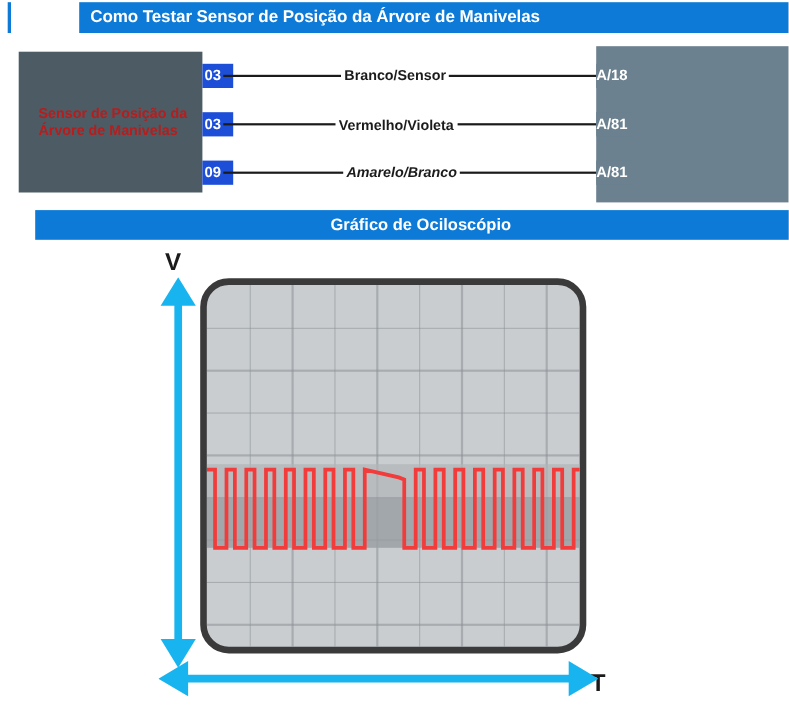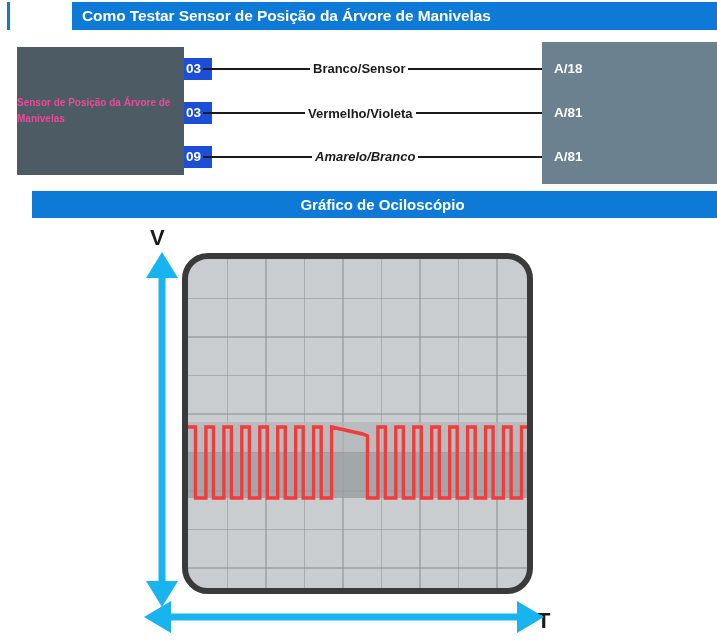--- a/index.html
+++ b/index.html
@@ -44,40 +44,40 @@
   
   .diagram{position:absolute;left:0;top:40px;width:717px;height:145px;}
 
   .blk-left{
     position:absolute;left:17px;top:7px;width:167px;height:128px;
     background:#4d5c64;
   }
   .blk-left-label{
     position:absolute;left:17px;top:7px;width:167px;height:128px;
     display:flex;align-items:center;
-    color:#ec4899;font-size:10px;font-weight:bold;line-height:16px;
-    box-sizing:border-box;
+    color:#b91c1c;font-size:13px;font-weight:bold;line-height:16px;
+    padding-left:18px;box-sizing:border-box;
   }
 
   .blk-right{
     position:absolute;left:542px;top:2px;width:175px;height:142px;
     background:#6b8190;
   }
 
   .pin{
     position:absolute;height:22px;
     color:#ffffff;font-size:13.5px;font-weight:bold;
     line-height:22px;
   }
   .pin-l{
     background:#1d4ed8;width:28px;text-align:left;padding-left:2px;
     box-sizing:border-box;left:184px;
   }
   .pin-r{
-    background:#6b8190;width:34px;text-align:left;padding-left:12px;
+    background:#6b8190;width:34px;text-align:left;padding-left:0;
     box-sizing:border-box;left:542px;
   }
 
   .wire{
     position:absolute;height:2px;background:#1b1b1b;
   }
   .wlabel{
     position:absolute;height:16px;
     background:#ffffff;
     color:#1b1b1b;font-size:13px;font-weight:bold;

